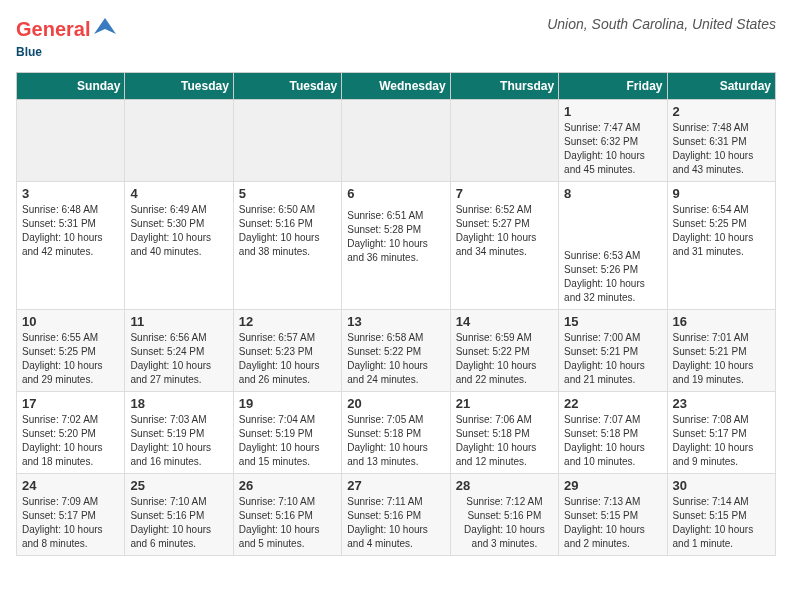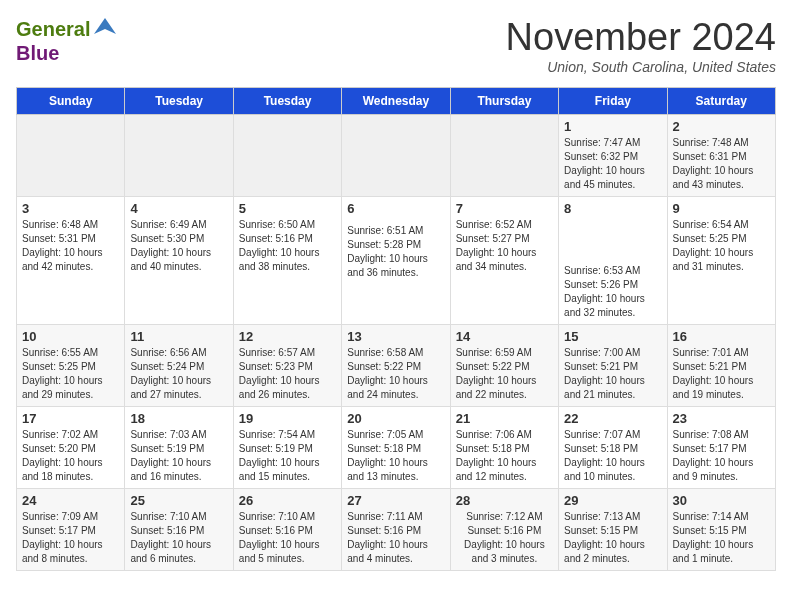--- a/index.html
+++ b/index.html
@@ -27,26 +27,26 @@
     }
     .title-area {
       text-align: right;
     }
     table {
       width: 100%;
       border-collapse: collapse;
       table-layout: fixed;
     }
     thead tr th {
-      background-color: #1d4ed8;
+      background-color: #0f766e;
       color: #fff;
       font-size: 12px;
       font-weight: bold;
-      padding: 6px 16px;
-      text-align: center;
+      padding: 6px 4px;
+      text-align: right;
       border: 1px solid #ccc;
     }
     tbody tr td {
       vertical-align: top;
       font-size: 10.5px;
       color: #333;
       border: 1px solid #ddd;
       padding: 4px 5px;
       height: 78px;
       background: #fff;
@@ -71,33 +71,32 @@
     .empty-cell {
       background: #f0f0f0 !important;
     }
   </style>
 </head>
 <body>
 
 <div class="header-area">
   <div class="logo">
     <div class="logo-row">
-      <span style="font-size:20px;font-weight:bold;color:#4d7c0f;">General</span>
+      <span style="font-size:20px;font-weight:bold;color:#ef4444;">General</span>
       <span style="display:inline-block;margin-left:4px;">
         <svg width="22" height="22" viewBox="0 0 22 22">
           <polygon points="11,2 22,18 11,13 0,18" fill="#3a7abf"></polygon>
         </svg>
       </span>
     </div>
     <div>
-      <span style="font-size:20px;font-weight:bold;color:#701a75;">Blue</span>
+      <span style="font-size:12px;font-weight:bold;color:#0c4a6e;">Blue</span>
     </div>
   </div>
   <div class="title-area">
-    <div style="font-size:38px;color:#333;font-weight:300;">November 2024</div>
     <div style="font-size:14px;color:#555;font-style:italic;">Union, South Carolina, United States</div>
   </div>
 </div>
 
 <table>
   <thead>
     <tr>
     <th>Sunday</th>
         <th>Tuesday</th>
         <th>Tuesday</th>
@@ -223,21 +222,21 @@
 Daylight: 10 hours and 18 minutes.</div>
         </td>
         <td>
           <span class="day-num">18</span>
           <div class="day-info" style="white-space: pre-wrap;">Sunrise: 7:03 AM
 Sunset: 5:19 PM
 Daylight: 10 hours and 16 minutes.</div>
         </td>
         <td>
           <span class="day-num">19</span>
-          <div class="day-info" style="white-space: pre-wrap;">Sunrise: 7:54 AM
+          <div class="day-info" style="white-space: pre-wrap;">Sunrise: 7:04 AM
 Sunset: 5:19 PM
 Daylight: 10 hours and 15 minutes.</div>
         </td>
         <td>
           <span class="day-num">20</span>
           <div class="day-info" style="white-space: pre-wrap;">Sunrise: 7:05 AM
 Sunset: 5:18 PM
 Daylight: 10 hours and 13 minutes.</div>
         </td>
         <td>

